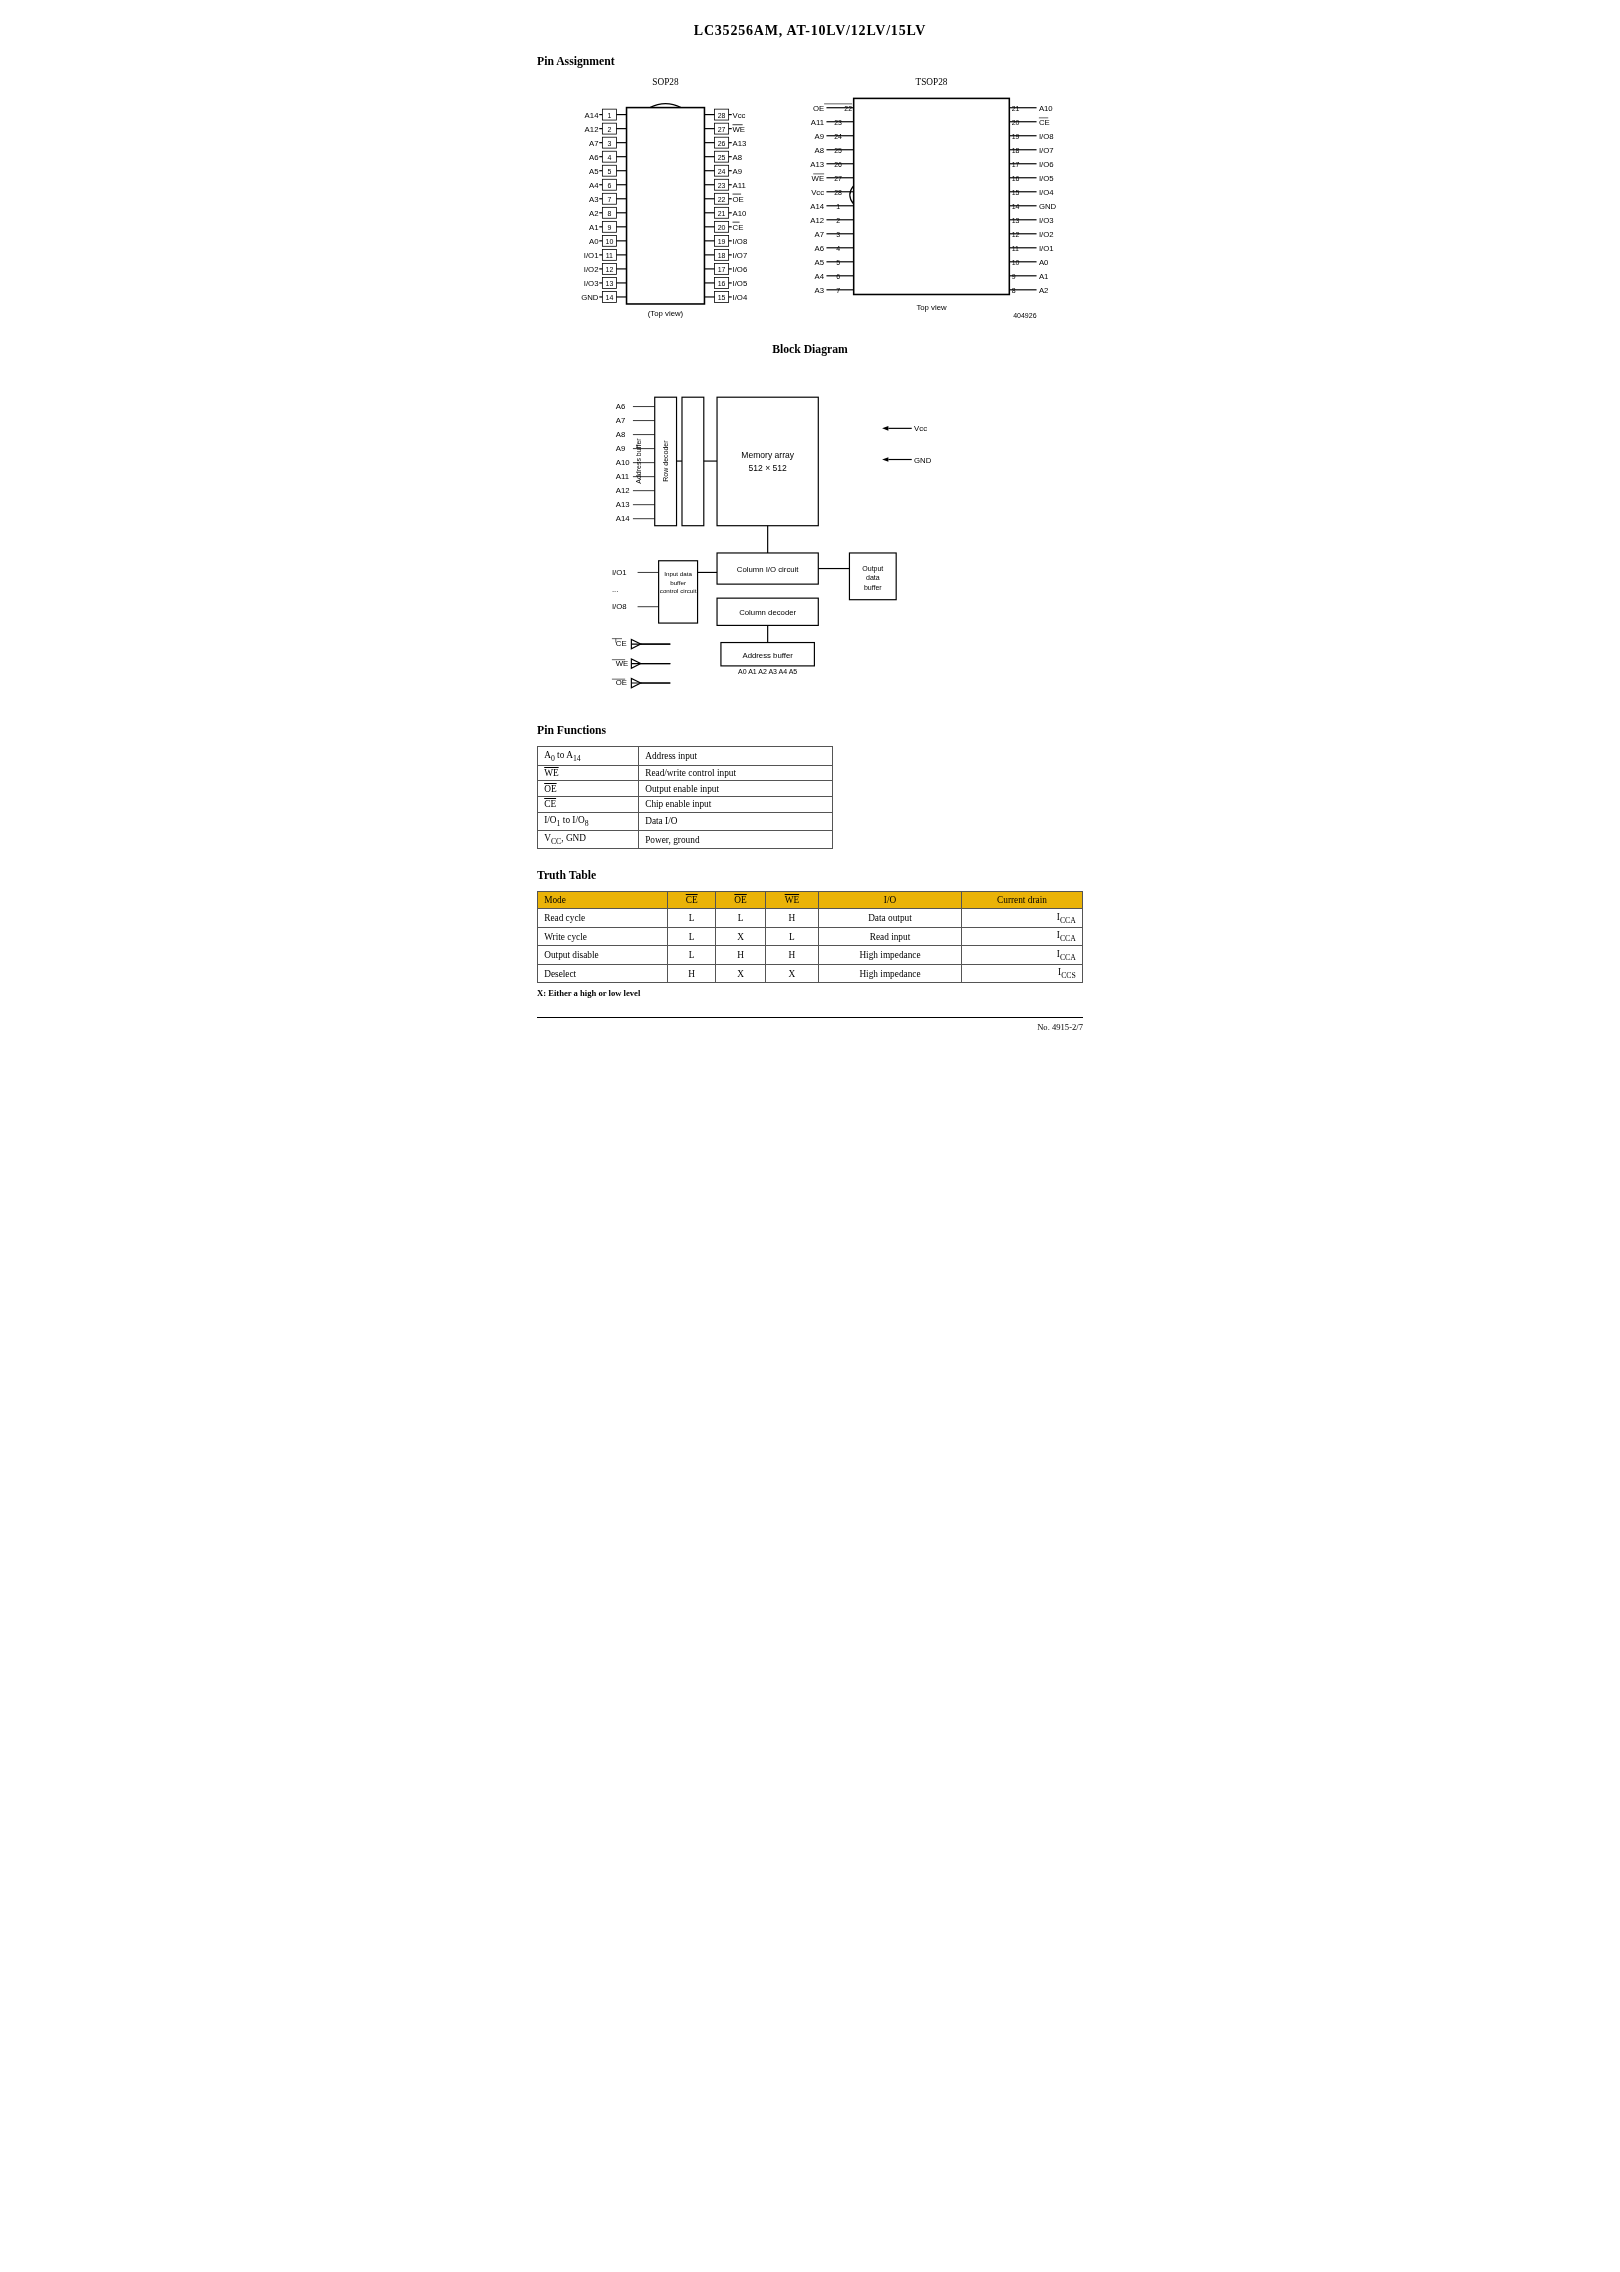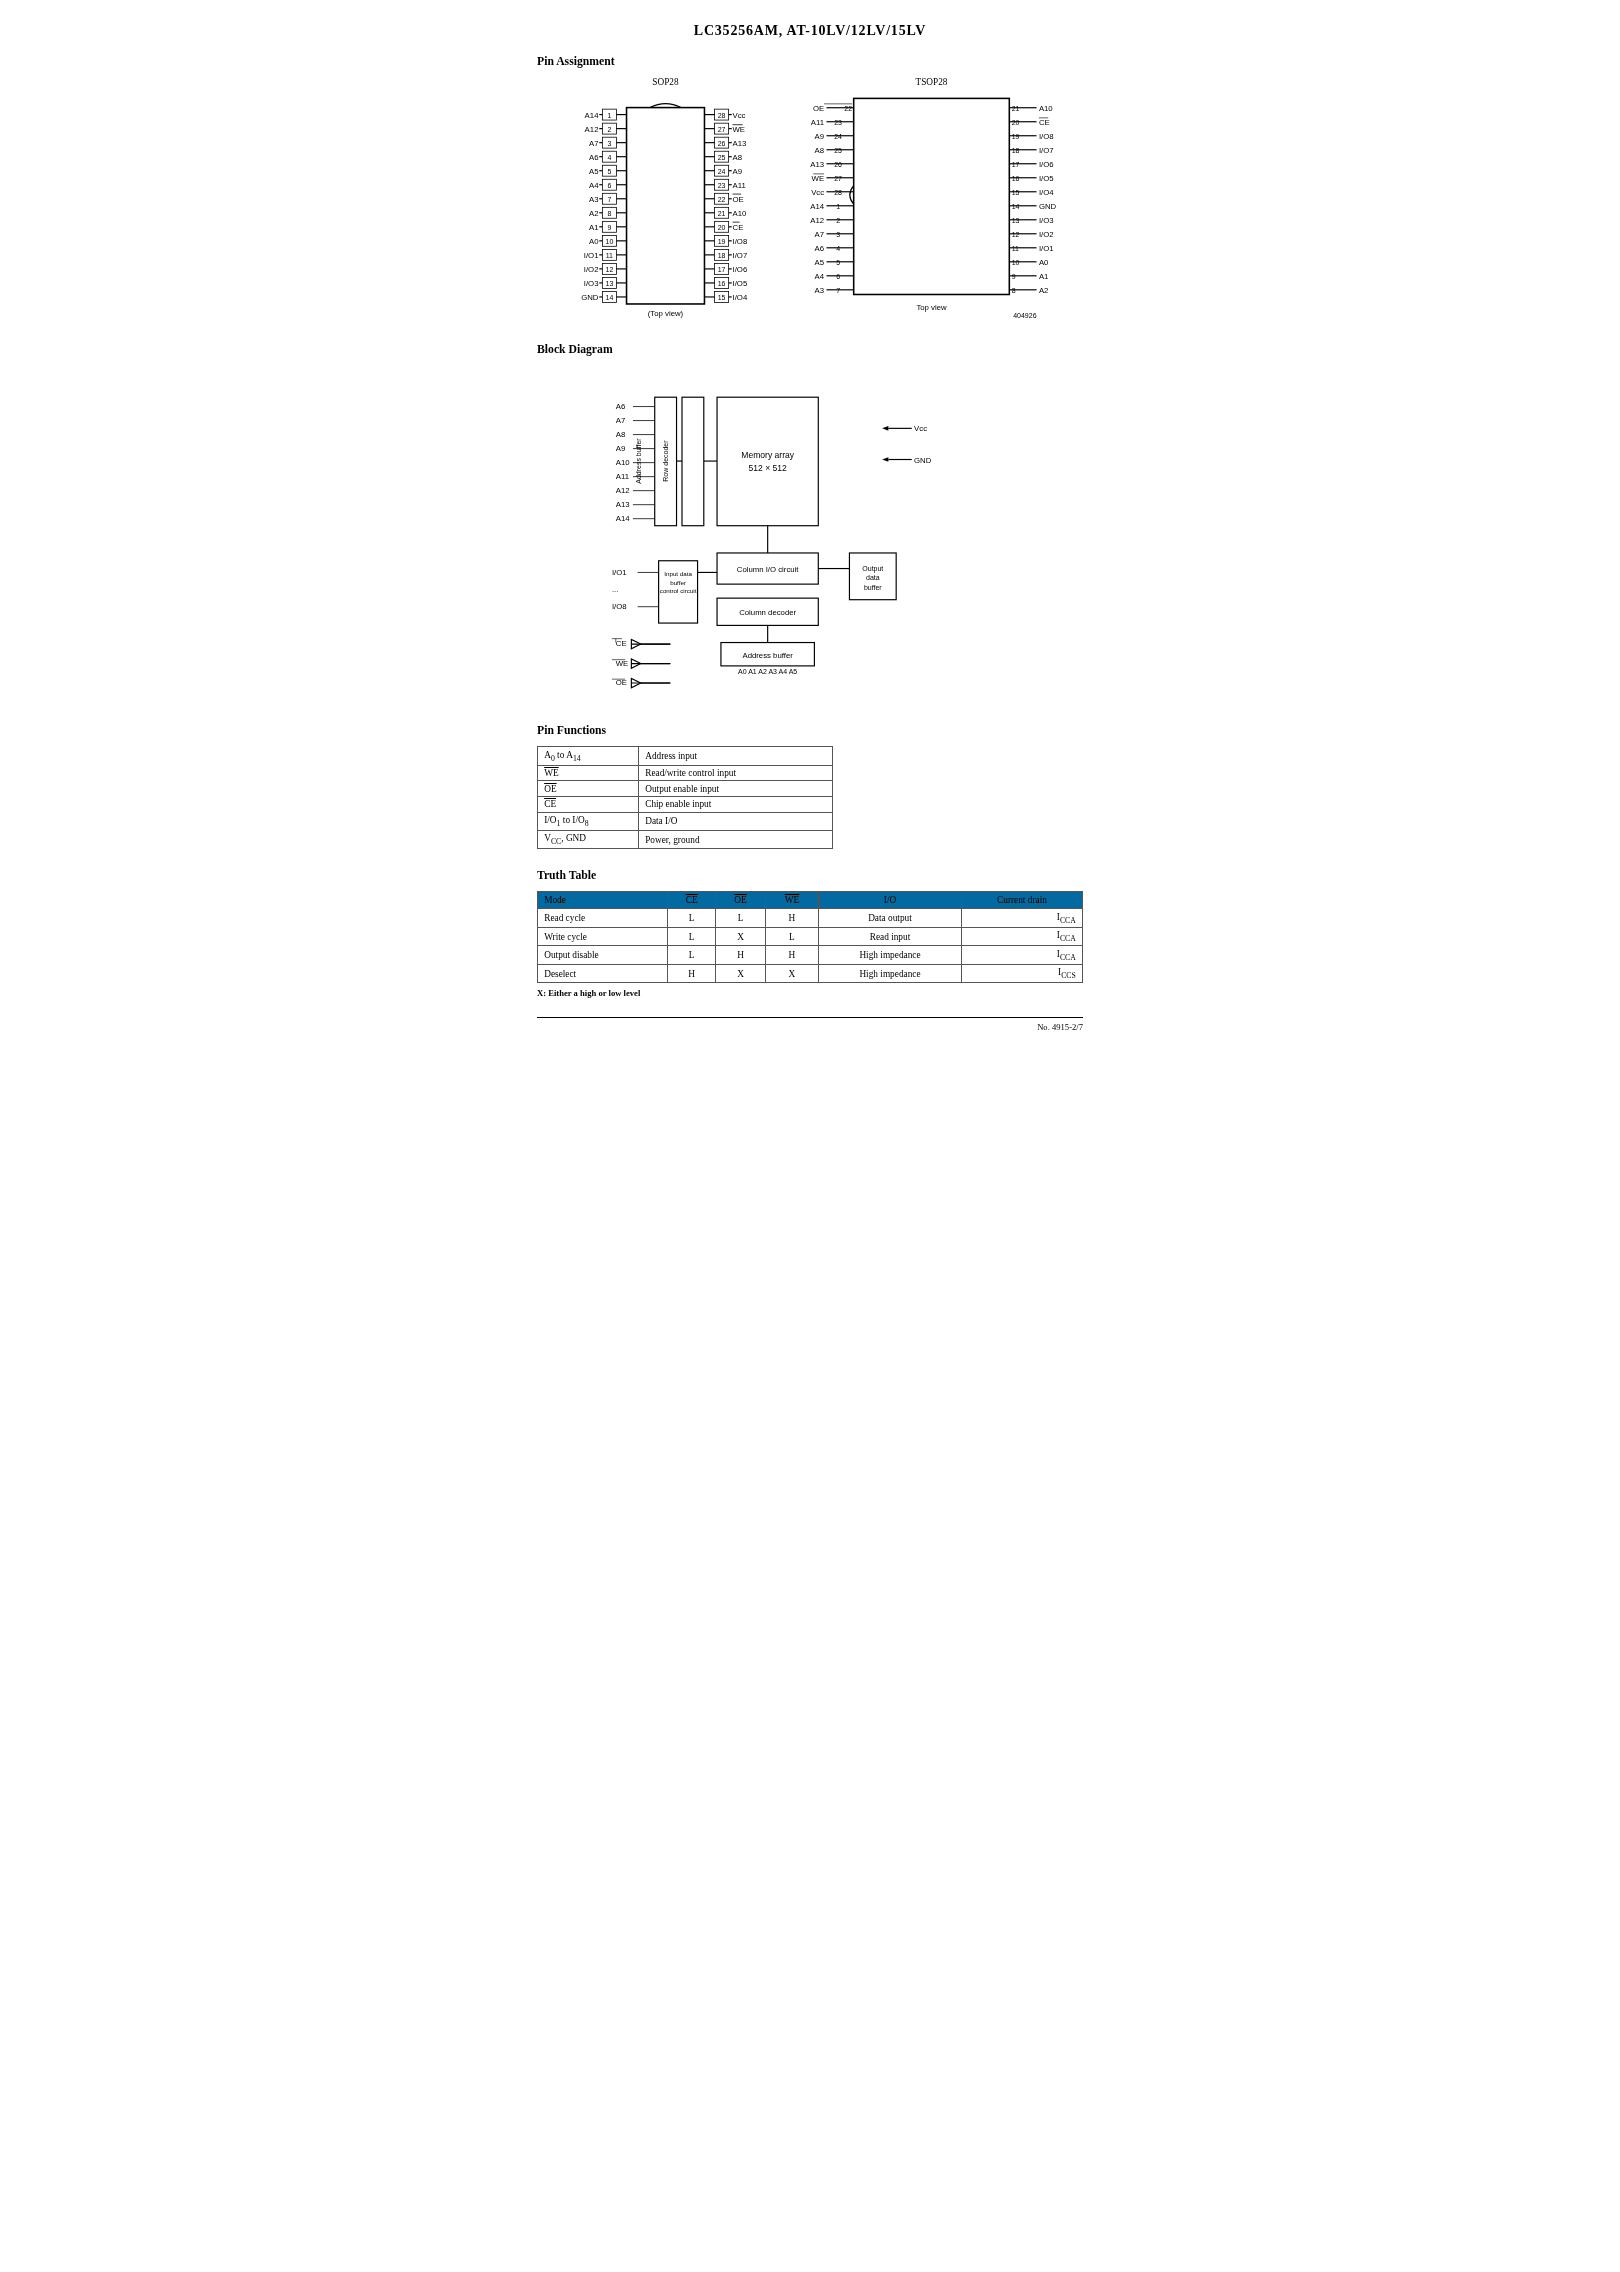--- a/index.html
+++ b/index.html
@@ -37,20 +37,21 @@
     .diagram-label {
       text-align: center;
       font-size: 9.3px;
       margin-bottom: 4.7px;
       font-weight: normal;
     }
 
     
     .block-diagram-section {
       margin-bottom: 23.4px;
+      text-align: center;
     }
     .block-diagram-container {
       display: flex;
       justify-content: center;
     }
     .pin-functions-table {
       border-collapse: collapse;
       width: 296px;
       font-size: 9.3px;
     }
@@ -70,21 +71,21 @@
       margin-bottom: 19.5px;
     }
     .truth-table {
       border-collapse: collapse;
       width: 100%;
       font-size: 9.3px;
     }
     .truth-table th {
       border: 0.8px solid #555;
       padding: 3.1px 6.2px;
-      background: #0369a1;
+      background: #eab308;
       font-weight: normal;
       text-align: center;
     }
     .truth-table td {
       border: 0.8px solid #555;
       padding: 2.3px 6.2px;
       text-align: center;
     }
     .truth-table td:first-child, .truth-table th:first-child {
       text-align: left;

